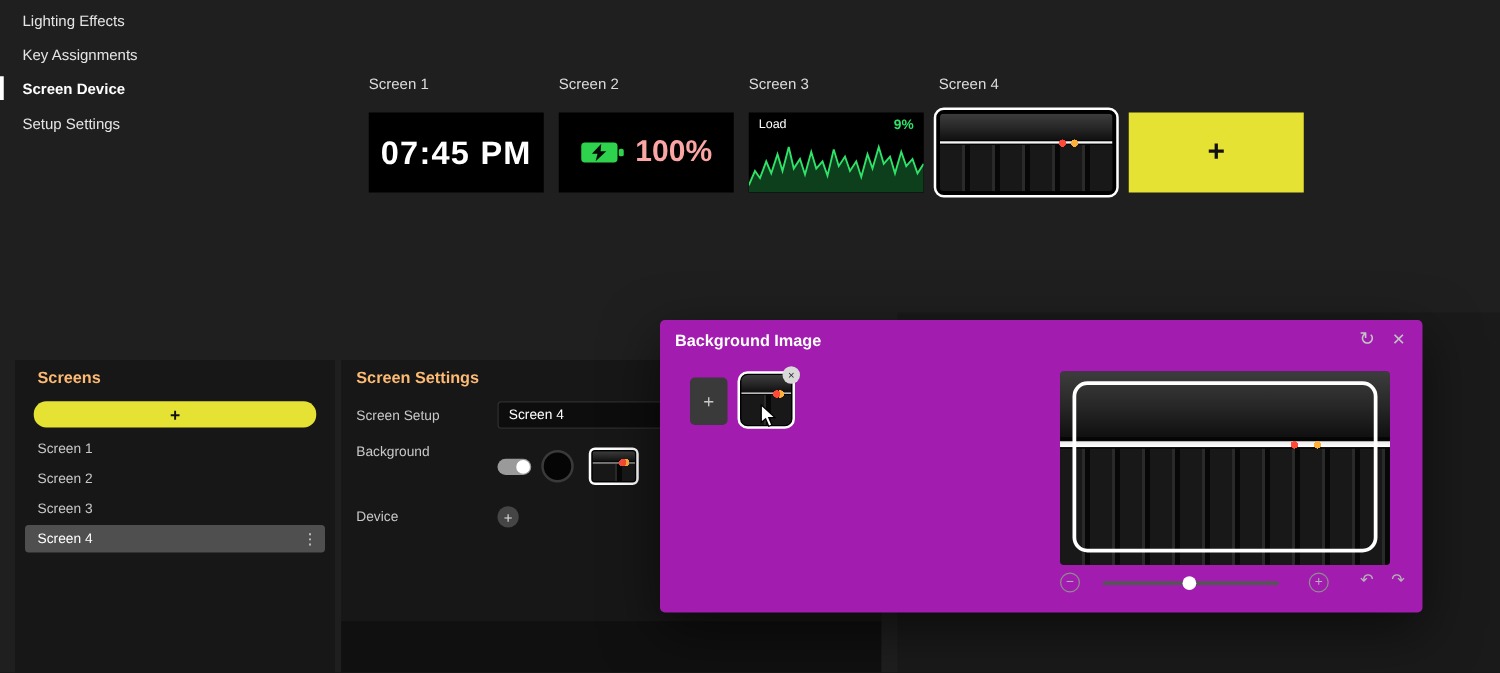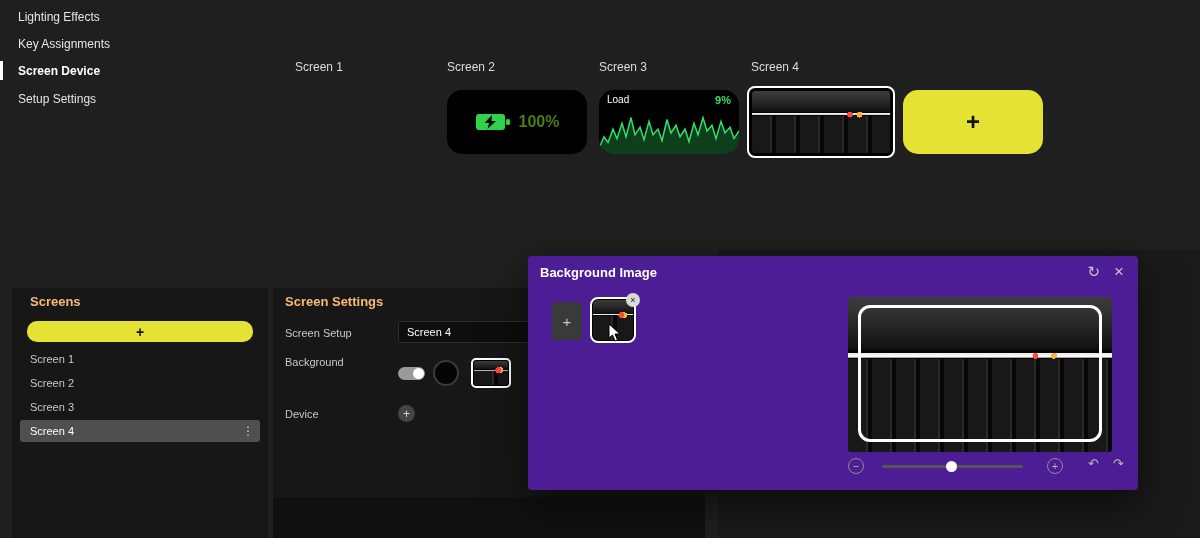--- a/index.html
+++ b/index.html
@@ -15,25 +15,25 @@
   .backdrop-right{ left:718px; top:250px; width:482px; height:288px; background:#1a1a1a; }
   .footer-strip{ left:273px; top:497px; width:432px; height:41px; background:#101010; }
 
   
   .side-item{ left:18px; height:18px; font-size:12px; color:#e5e5e5; line-height:18px; cursor:default; white-space:nowrap; }
   .side-item.active{ color:#ffffff; font-weight:bold; }
   .active-bar{ left:0; top:61px; width:3px; height:19px; background:#ffffff; }
 
   
   .screen-label{ top:60px; font-size:12px; color:#dcdcdc; }
-  .tile{ top:90px; width:140px; height:64px; background:#000; border-radius:15px;
+  .tile{ top:90px; width:140px; height:64px; background:#000; border-radius:0;
          display:flex; align-items:center; justify-content:center; }
   .tile-time{ font-size:26px; font-weight:bold; color:#fff; letter-spacing:1px; }
   .tile-batt{ display:flex; align-items:center; gap:8px; }
-  .tile-batt-text{ font-size:16px; font-weight:bold; color:#4d7c0f; }
+  .tile-batt-text{ font-size:24px; font-weight:bold; color:#fca5a5; }
   .tile-graph{ position:relative; overflow:hidden; }
   .load-label{ position:absolute; left:8px; top:4px; font-size:10px; color:#fff; }
   .load-value{ position:absolute; right:8px; top:4px; font-size:11px; font-weight:bold; color:#2ee368; }
   .graph-svg{ position:absolute; left:0; bottom:0; width:100%; height:46px; }
   .tile-selected{ left:747px; top:86px; width:148px; height:72px; background:#000;
                   border:2px solid #fff; border-radius:8px; padding:3px; }
   .tile-selected .kbimg{ width:100%; height:100%; border-radius:3px; }
   .tile-add{ left:903px; background:#e6e233; color:#111; font-size:24px; font-weight:bold; cursor:pointer; }
 
   
@@ -57,21 +57,21 @@
   .toggle-knob{ position:absolute; right:1px; top:1px; width:11px; height:11px; border-radius:50%; background:#fff; }
   .color-swatch{ left:160px; top:72px; width:26px; height:26px; border-radius:50%;
                  background:#050505; border:2px solid #3a3a3a; cursor:pointer; }
   .bg-thumb-sm{ left:198px; top:70px; width:40px; height:30px; border:2px solid #fff;
                 border-radius:5px; background:#000; padding:1px; cursor:pointer; }
   .bg-thumb-sm .kbimg{ width:100%; height:100%; border-radius:2px; }
   .widget-add{ left:125px; top:117px; width:17px; height:17px; border-radius:50%; background:#454545;
                color:#ddd; font-size:12px; display:flex; align-items:center; justify-content:center; cursor:pointer; }
 
   
-  .modal{ left:528px; top:256px; width:610px; height:234px; background:#4c1d95; border-radius:4px;
+  .modal{ left:528px; top:256px; width:610px; height:234px; background:#a21caf; border-radius:4px;
           box-shadow:0 14px 44px rgba(0,0,0,0.55); z-index:10; }
   .modal-title{ left:12px; top:9px; font-size:13px; font-weight:bold; color:#fff; }
   .modal-icon{ top:7px; font-size:15px; color:#c4c4c4; cursor:pointer; line-height:18px; }
   .mi-sync{ right:38px; }
   .mi-close{ right:14px; font-size:17px; }
   .img-add{ left:24px; top:46px; width:30px; height:38px; border-radius:4px; background:#3a3a3a;
             color:#c8c8c8; font-size:15px; display:flex; align-items:center; justify-content:center; cursor:pointer; }
   .img-thumb{ left:62px; top:41px; width:46px; height:46px; border:2px solid #fff; border-radius:8px;
               background:#000; padding:1px; cursor:pointer; }
   .img-thumb .kbimg{ width:100%; height:100%; border-radius:5px; }
@@ -114,20 +114,23 @@
     <div class="abs side-item active" style="top:62px">Screen Device</div>
     <div class="abs side-item" style="top:90px">Setup Settings</div>
     <div class="abs active-bar"></div>
   </div>
 
   <div class="abs screen-label" style="left:295px">Screen 1</div>
   <div class="abs screen-label" style="left:447px">Screen 2</div>
   <div class="abs screen-label" style="left:599px">Screen 3</div>
   <div class="abs screen-label" style="left:751px">Screen 4</div>
 
+  <div class="abs tile" style="left:295px">
+    <span class="tile-time">07:45 PM</span>
+  </div>
 
   <div class="abs tile" style="left:447px">
     <span class="tile-batt">
       <svg width="36" height="20" viewBox="0 0 36 20">
         <rect x="1" y="2" width="29" height="16" rx="3" fill="#2fd24c"></rect>
         <rect x="31" y="7" width="4" height="6" rx="1.5" fill="#2fd24c"></rect>
         <polygon points="17,3 9.5,11 14,11 12.5,17 21,9 16.5,9" fill="#0a0a0a"></polygon>
       </svg>
       <span class="tile-batt-text">100%</span>
     </span>

